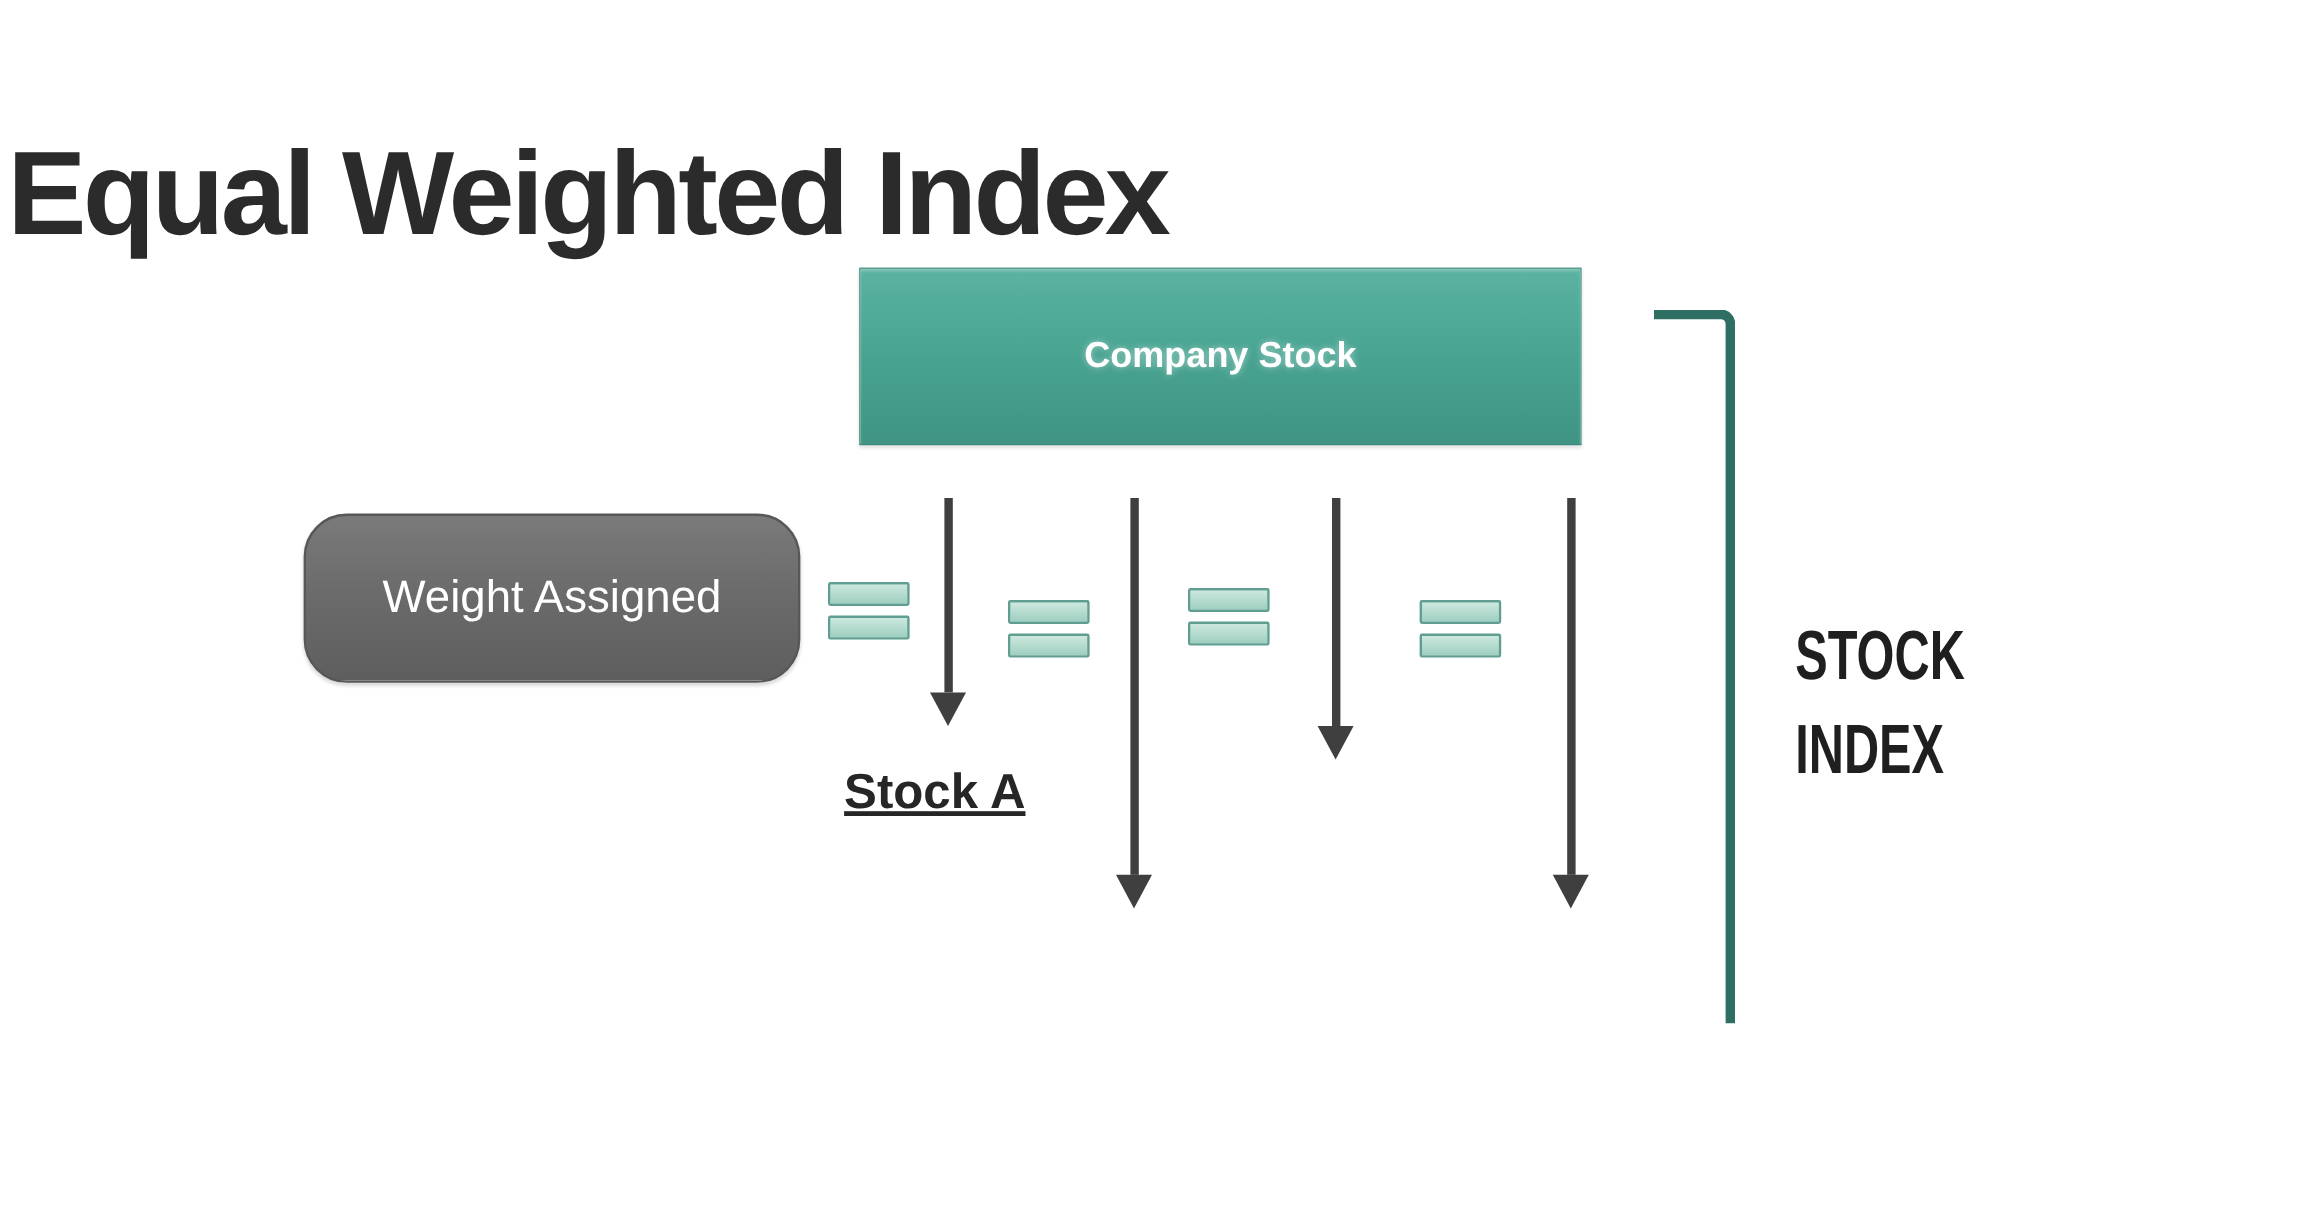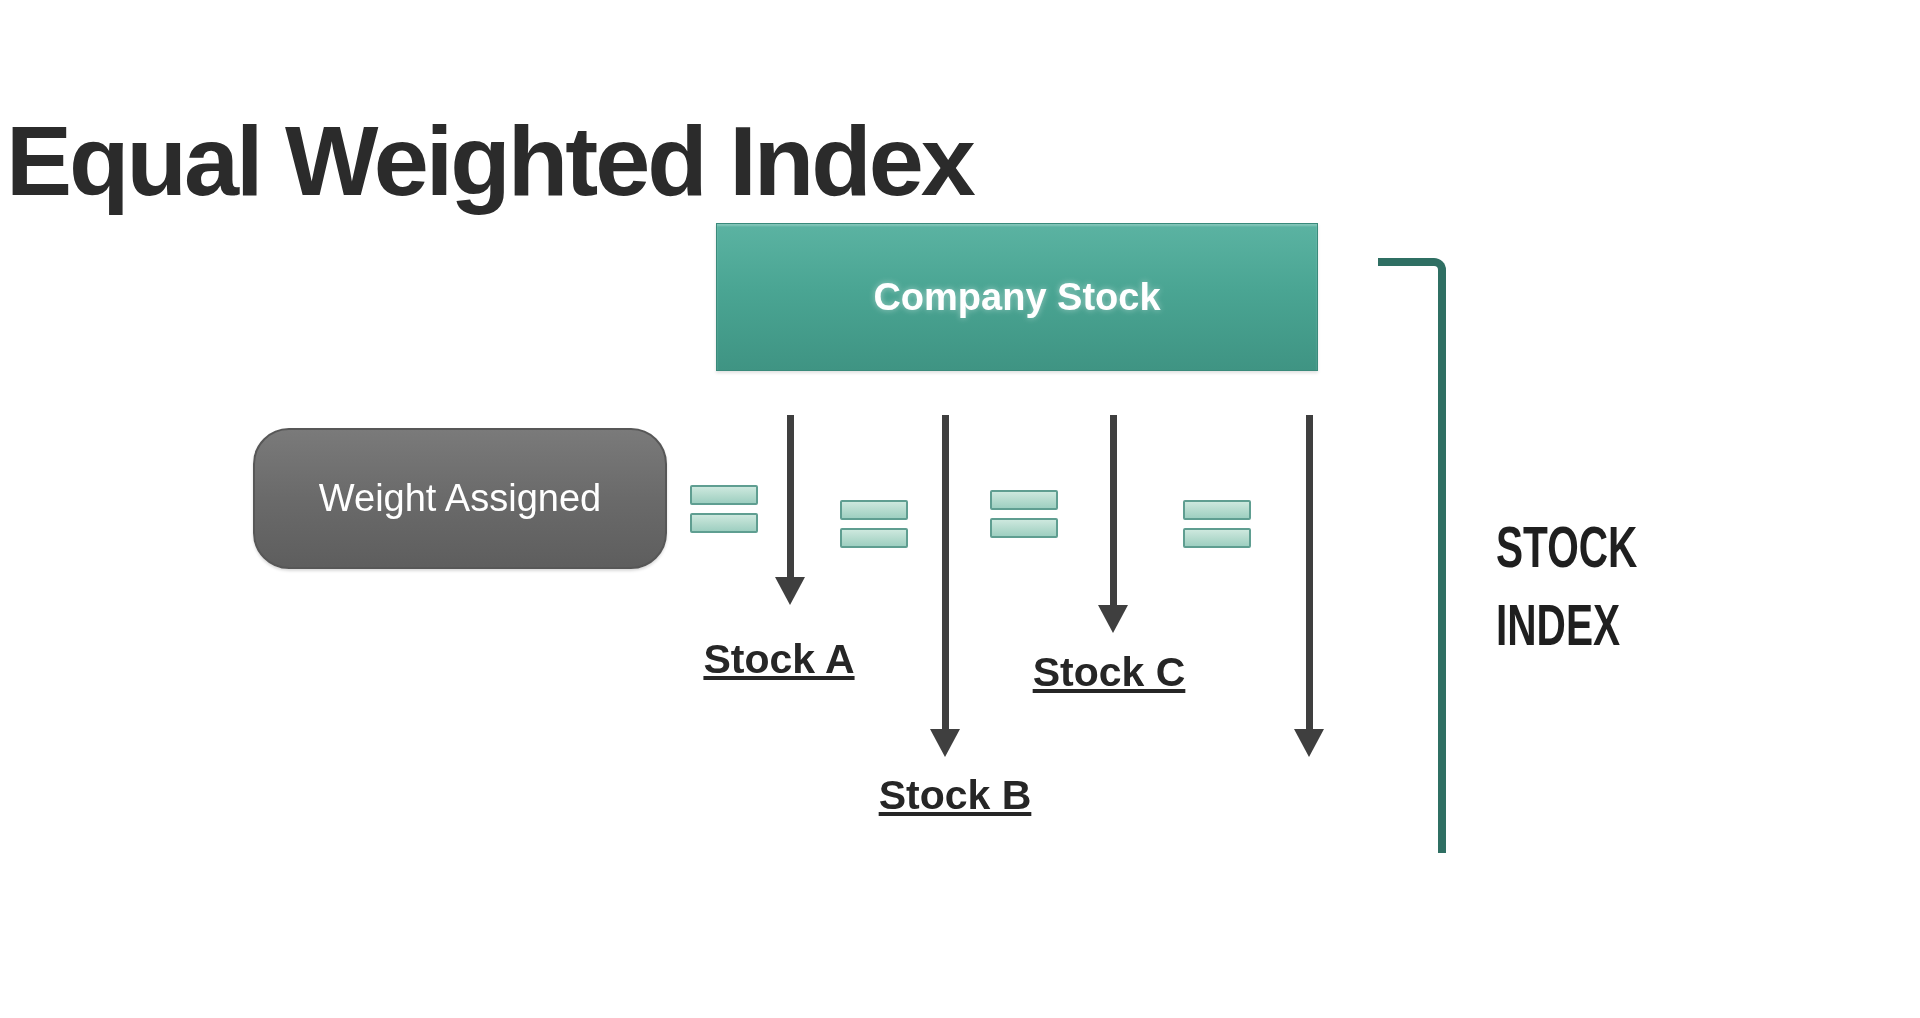--- a/index.html
+++ b/index.html
@@ -38,21 +38,21 @@
     height: 146px;
     background: linear-gradient(180deg, #5bb3a2 0%, #4aa593 45%, #3f9483 100%);
     border: 1px solid #3a8a7b;
     box-shadow: inset 0 2px 2px rgba(255,255,255,0.25), 0 2px 3px rgba(0,0,0,0.12);
     display: flex;
     align-items: center;
     justify-content: center;
   }
   .company-box .box-label {
     color: #ffffff;
-    font-size: 38px;
+    font-size: 30px;
     font-weight: 700;
     text-shadow: 0 0 6px rgba(255,255,255,0.45);
     white-space: nowrap;
   }
 
   
   .weight-box {
     position: absolute;
     left: 253px;
     top: 428px;
@@ -206,22 +206,20 @@
   <div class="equals equals-3">
     <div class="bar"></div>
     <div class="bar"></div>
   </div>
   <div class="equals equals-4">
     <div class="bar"></div>
     <div class="bar"></div>
   </div>
 
   <div class="stock-label stock-label-a">Stock A</div>
-  <div class="stock-label stock-label-b">Stock B</div>
-  <div class="stock-label stock-label-c">Stock C</div>
 
   <div class="bracket"></div>
 
   <div class="index-label">
     <div>STOCK</div>
     <div>INDEX</div>
   </div>
 
 </div>
 

